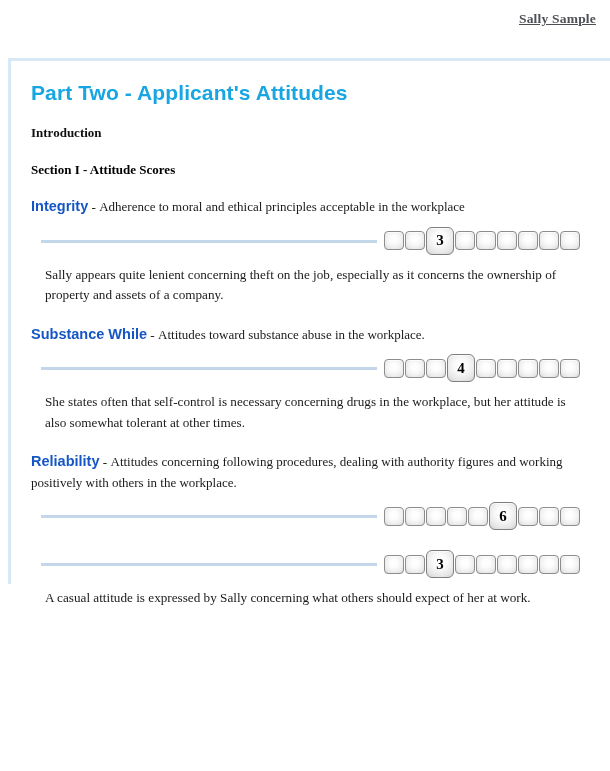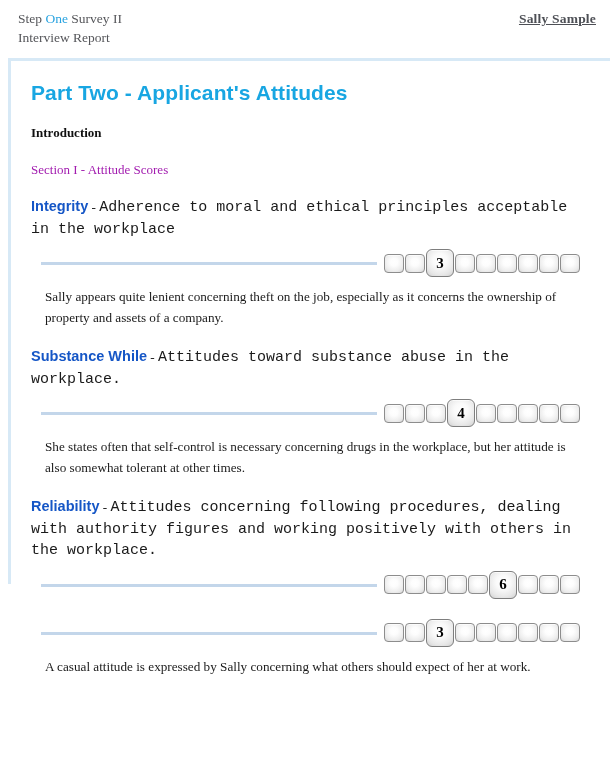--- a/index.html
+++ b/index.html
@@ -66,23 +66,23 @@
     letter-spacing: 0.1px;
   }
   .sub-head {
     font-size: 13px;
     font-weight: bold;
     margin: 20px 0 0 6px;
     color: #111;
   }
   .section-head {
     font-size: 13px;
-    font-weight: normal;
+    font-weight: bold;
     margin: 21px 0 0 6px;
-    color: #a21caf;
+    color: #000000;
   }
   .intro-para {
     font-size: 13.2px;
     line-height: 20.5px;
     margin: 11px 6px 0 6px;
     text-align: left;
   }
 
   
   .scale-block { margin: 18px 0 0 0; }
@@ -90,21 +90,21 @@
     margin: 0 6px 0 6px;
     font-size: 13.2px;
     line-height: 20.5px;
   }
   .scale-name {
     font-family: "Liberation Sans", "DejaVu Sans", sans-serif;
     font-size: 14.5px;
     font-weight: bold;
     color: #1556c6;
   }
-  .scale-desc { font-size: 15px; font-family: Liberation Mono, monospace; }
+  .scale-desc { font-size: 13px; }
 
   
   .graph-row {
     position: relative;
     height: 30px;
     margin: 8px 0 0 0;
     padding-right: 12px;
   }
   .graph-line {
     position: absolute;
@@ -156,24 +156,20 @@
     line-height: 20.5px;
     margin: 9px 20px 0 20px;
   }
 
   .clear { clear: both; }
 </style>
 </head>
 <body>
 
 <div class="page-header">
-  <div class="hdr-left">
-    <div class="line1"><span>Step </span><span class="hdr-accent">One</span><span> Survey II</span></div>
-    <div class="line2">Interview Report</div>
-  </div>
   <div class="hdr-right">Sally Sample</div>
   <div class="clear"></div>
 </div>
 
 <div class="content-frame">
 
   <div class="part-title">Part Two - Applicant's Attitudes</div>
 
   <div class="sub-head">Introduction</div>
 

